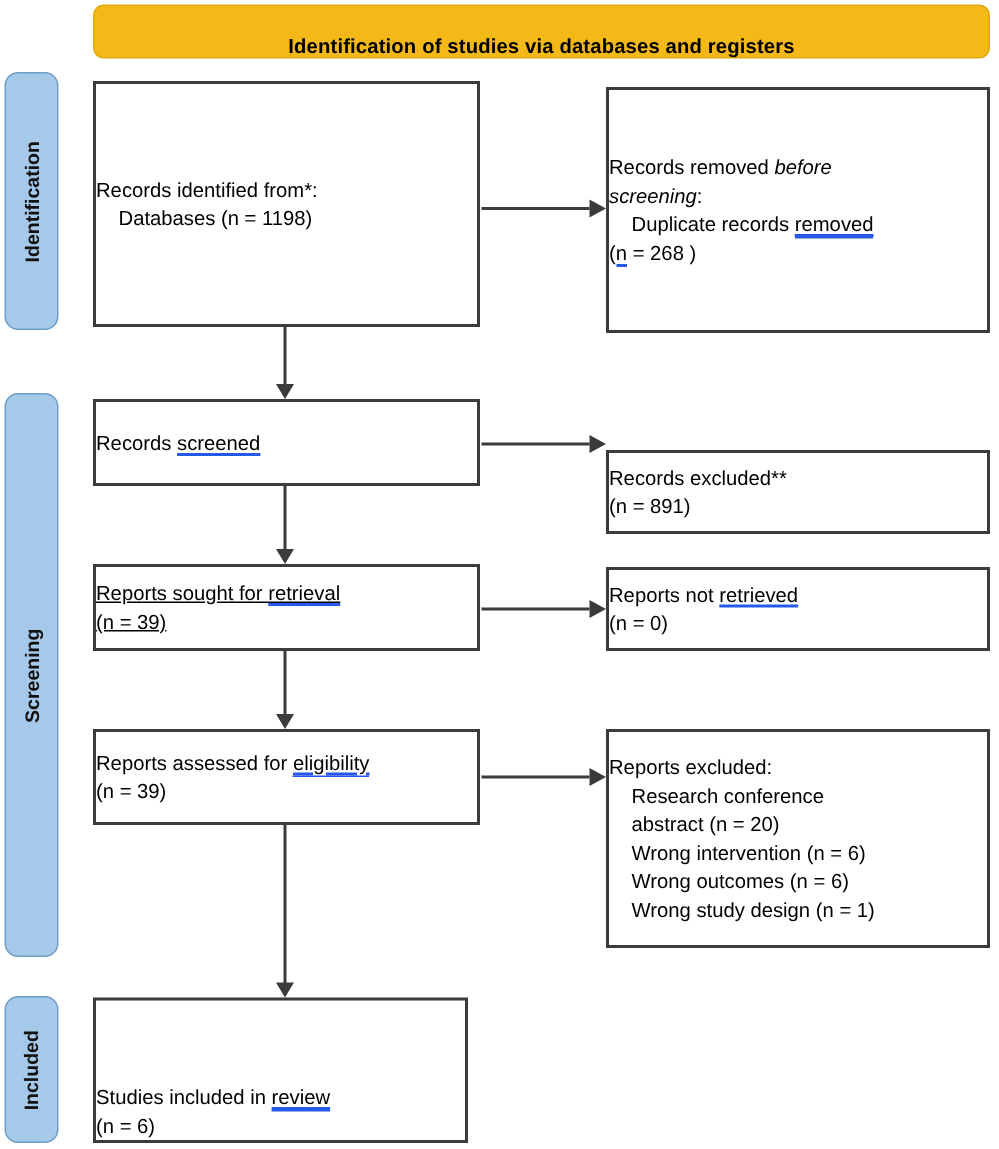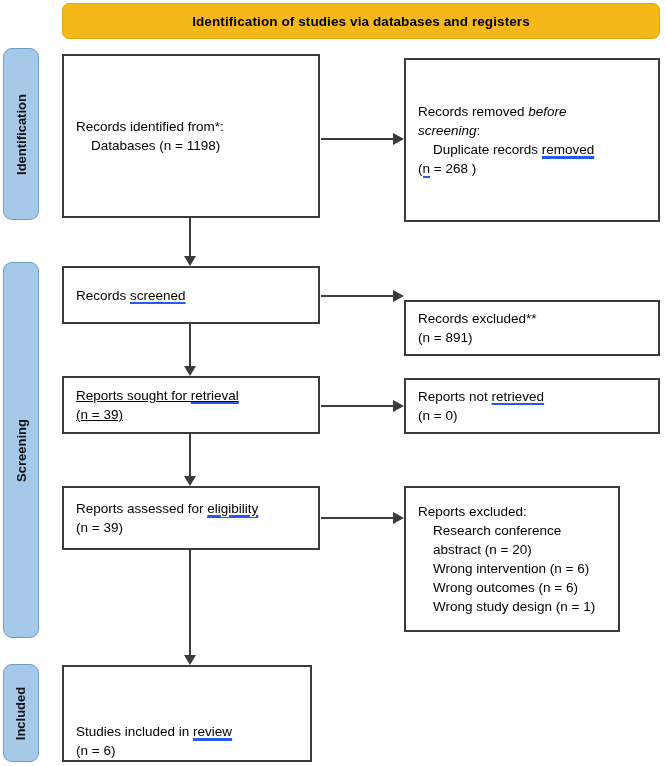--- a/index.html
+++ b/index.html
@@ -26,21 +26,21 @@
     position: absolute;
     left: 62px;
     top: 3px;
     width: 598px;
     height: 36px;
     background: #F5B819;
     border: 1px solid #E0A810;
     border-radius: 7px;
     box-sizing: border-box;
     display: flex;
-    align-items: center;
+    align-items: flex-end;
     justify-content: center;
   }
   .banner-text {
     font-size: 13.5px;
     font-weight: bold;
     color: #000000;
     letter-spacing: 0.1px;
   }
 
   
@@ -66,21 +66,21 @@
   #stage-identification { top: 48px;  height: 172px; }
   #stage-screening      { top: 262px; height: 376px; }
   #stage-included       { top: 664px; height: 98px;  }
 
   
   .box {
     position: absolute;
     background: #ffffff;
     border: 2px solid #3B3B3B;
     box-sizing: border-box;
-    padding: 0 12px;
+    padding: 0 0;
     display: flex;
     flex-direction: column;
     justify-content: center;
   }
   .box-text {
     font-size: 13.5px;
     line-height: 19px;
     color: #000000;
     white-space: pre-wrap;
   }
@@ -104,21 +104,21 @@
   #box-identified    { left: 62px;  top: 54px;  width: 258px; height: 164px; }
   #box-screened      { left: 62px;  top: 266px; width: 258px; height: 58px;  }
   #box-sought        { left: 62px;  top: 376px; width: 258px; height: 58px; text-decoration: underline;  }
   #box-assessed      { left: 62px;  top: 486px; width: 258px; height: 64px;  }
   #box-included      { left: 62px;  top: 665px; width: 250px; height: 97px; justify-content: flex-end;  }
 
   
   #box-removed       { left: 404px; top: 58px;  width: 256px; height: 164px; }
   #box-excluded      { left: 404px; top: 268px; width: 256px; height: 56px; margin-top: 32px;  }
   #box-notretrieved  { left: 404px; top: 378px; width: 256px; height: 56px; justify-content: center;  }
-  #box-repexcluded   { left: 404px; top: 486px; width: 216px; height: 146px; }
+  #box-repexcluded   { left: 404px; top: 486px; width: 256px; height: 146px; }
 
   
   .arrow-v {
     position: absolute;
     left: 189px;
     width: 2px;
     background: #3B3B3B;
   }
   .arrow-v::after {
     content: "";

